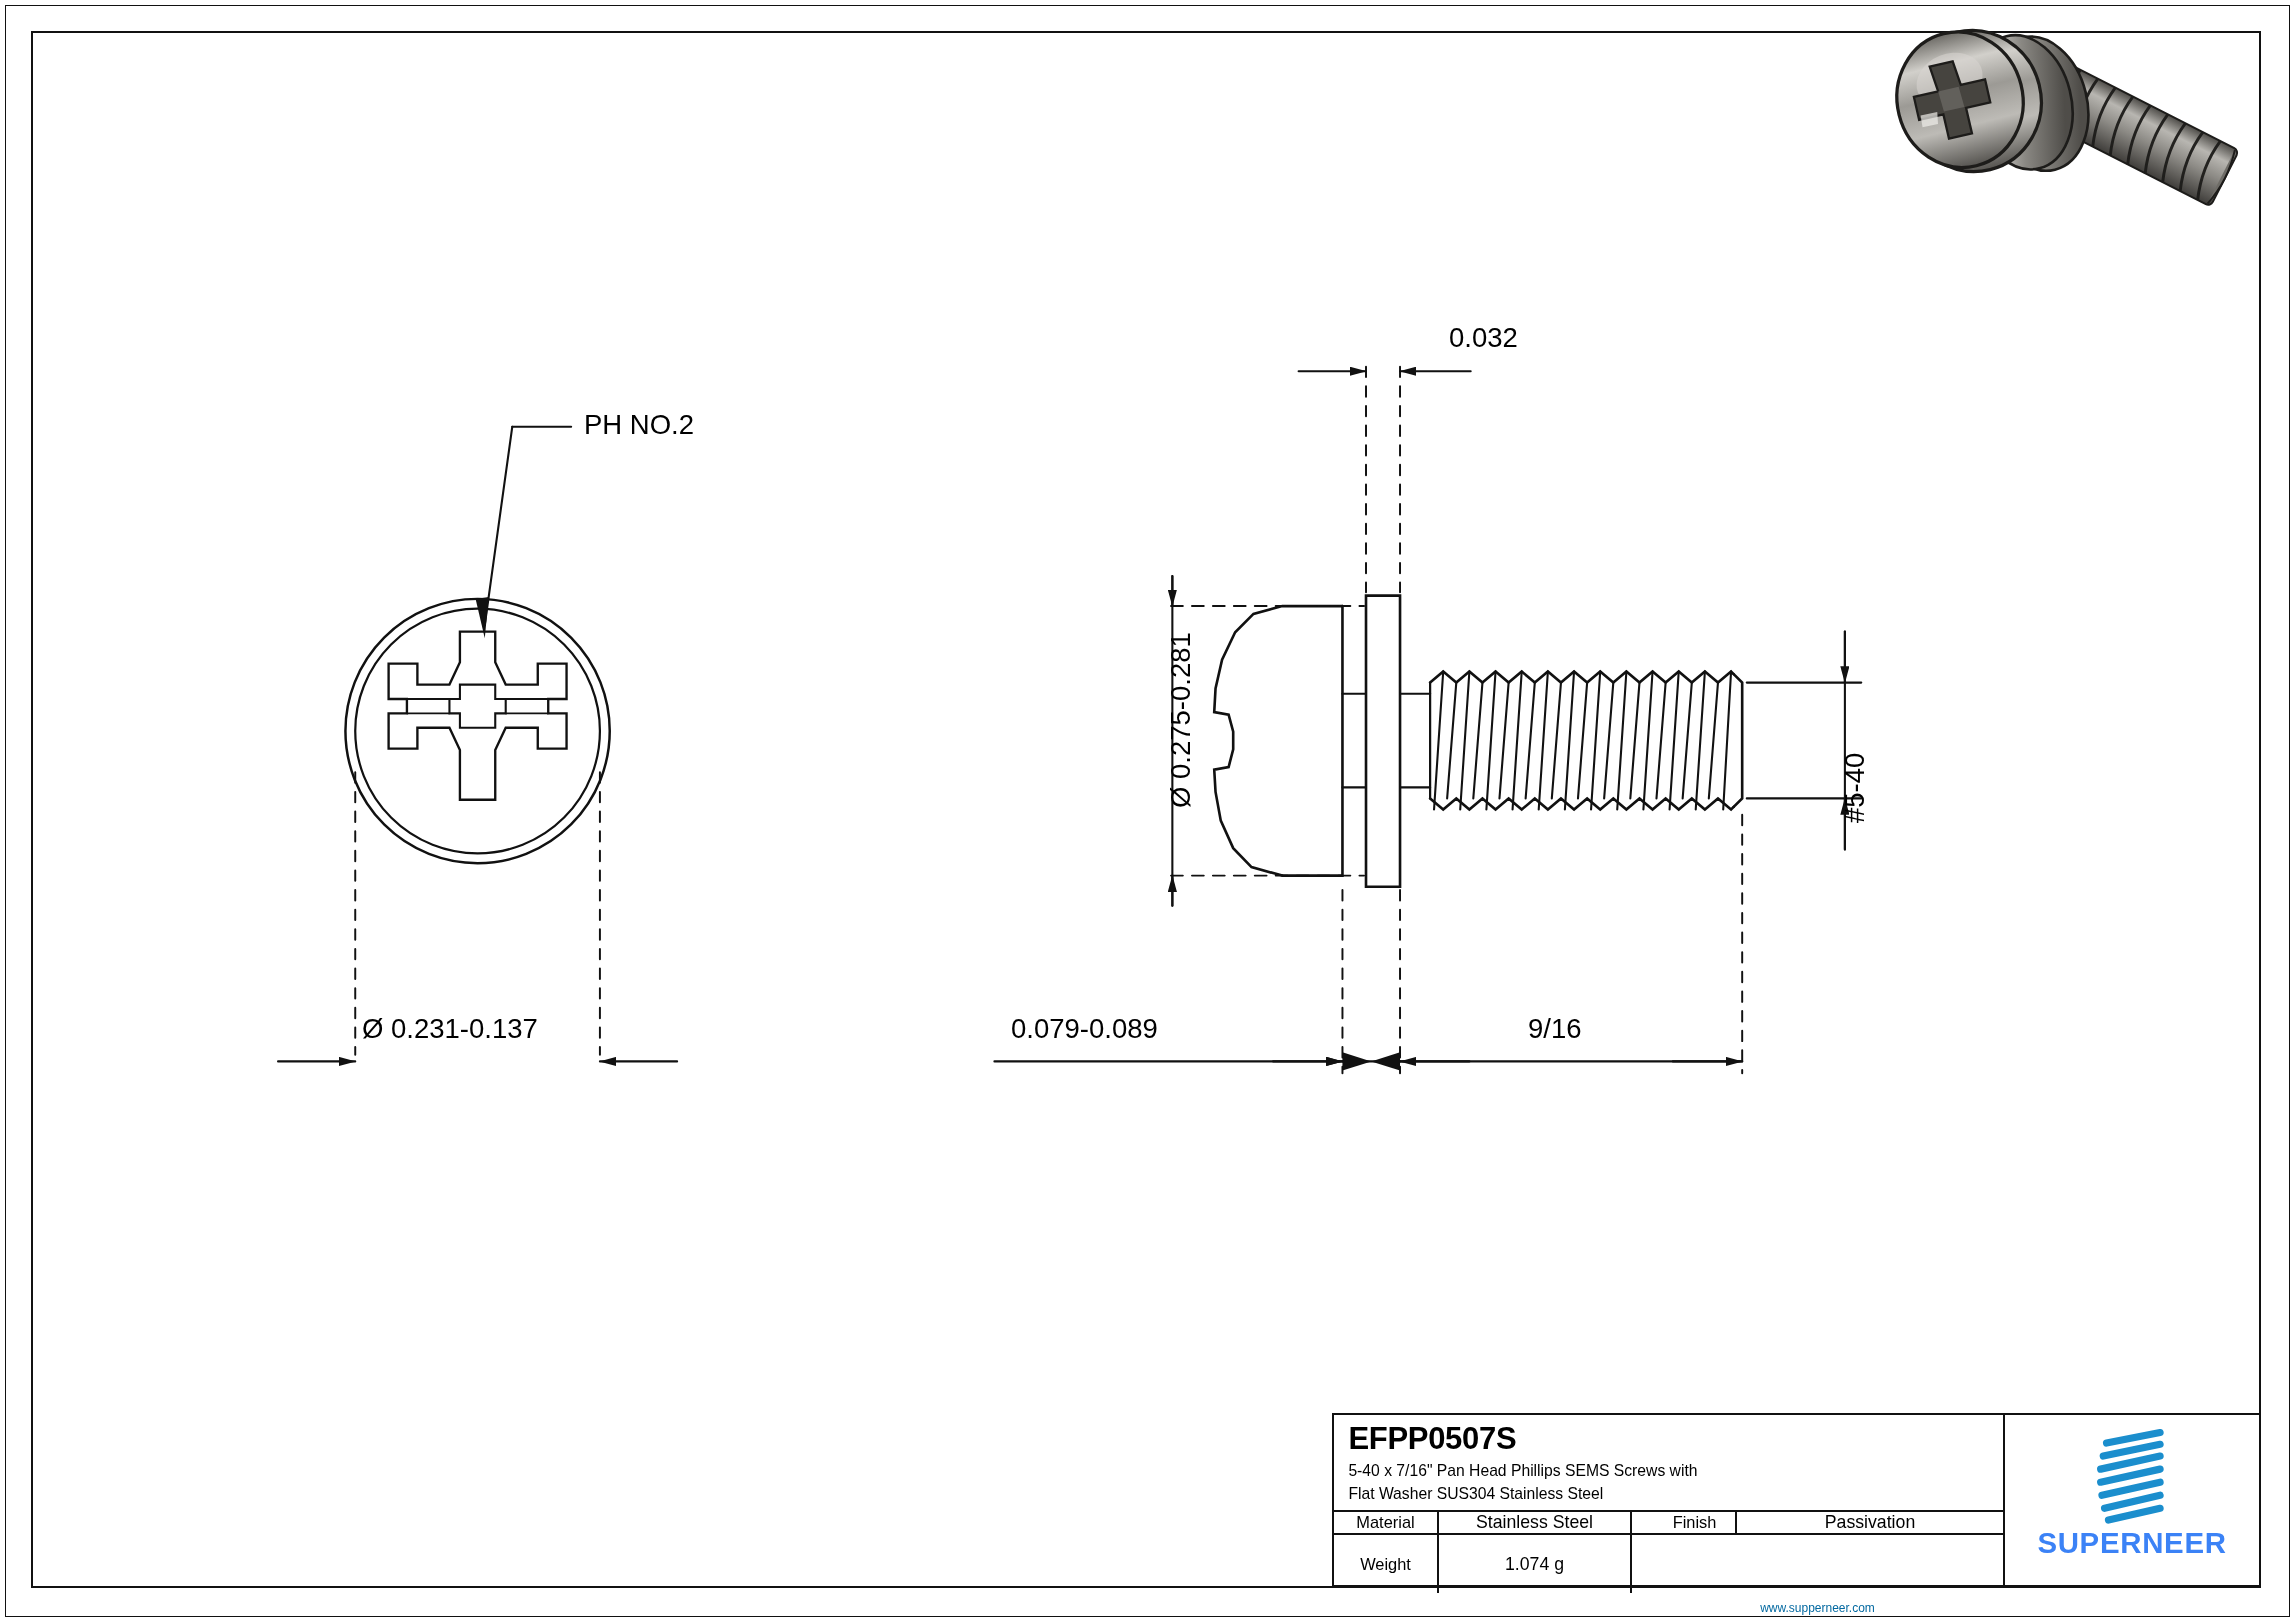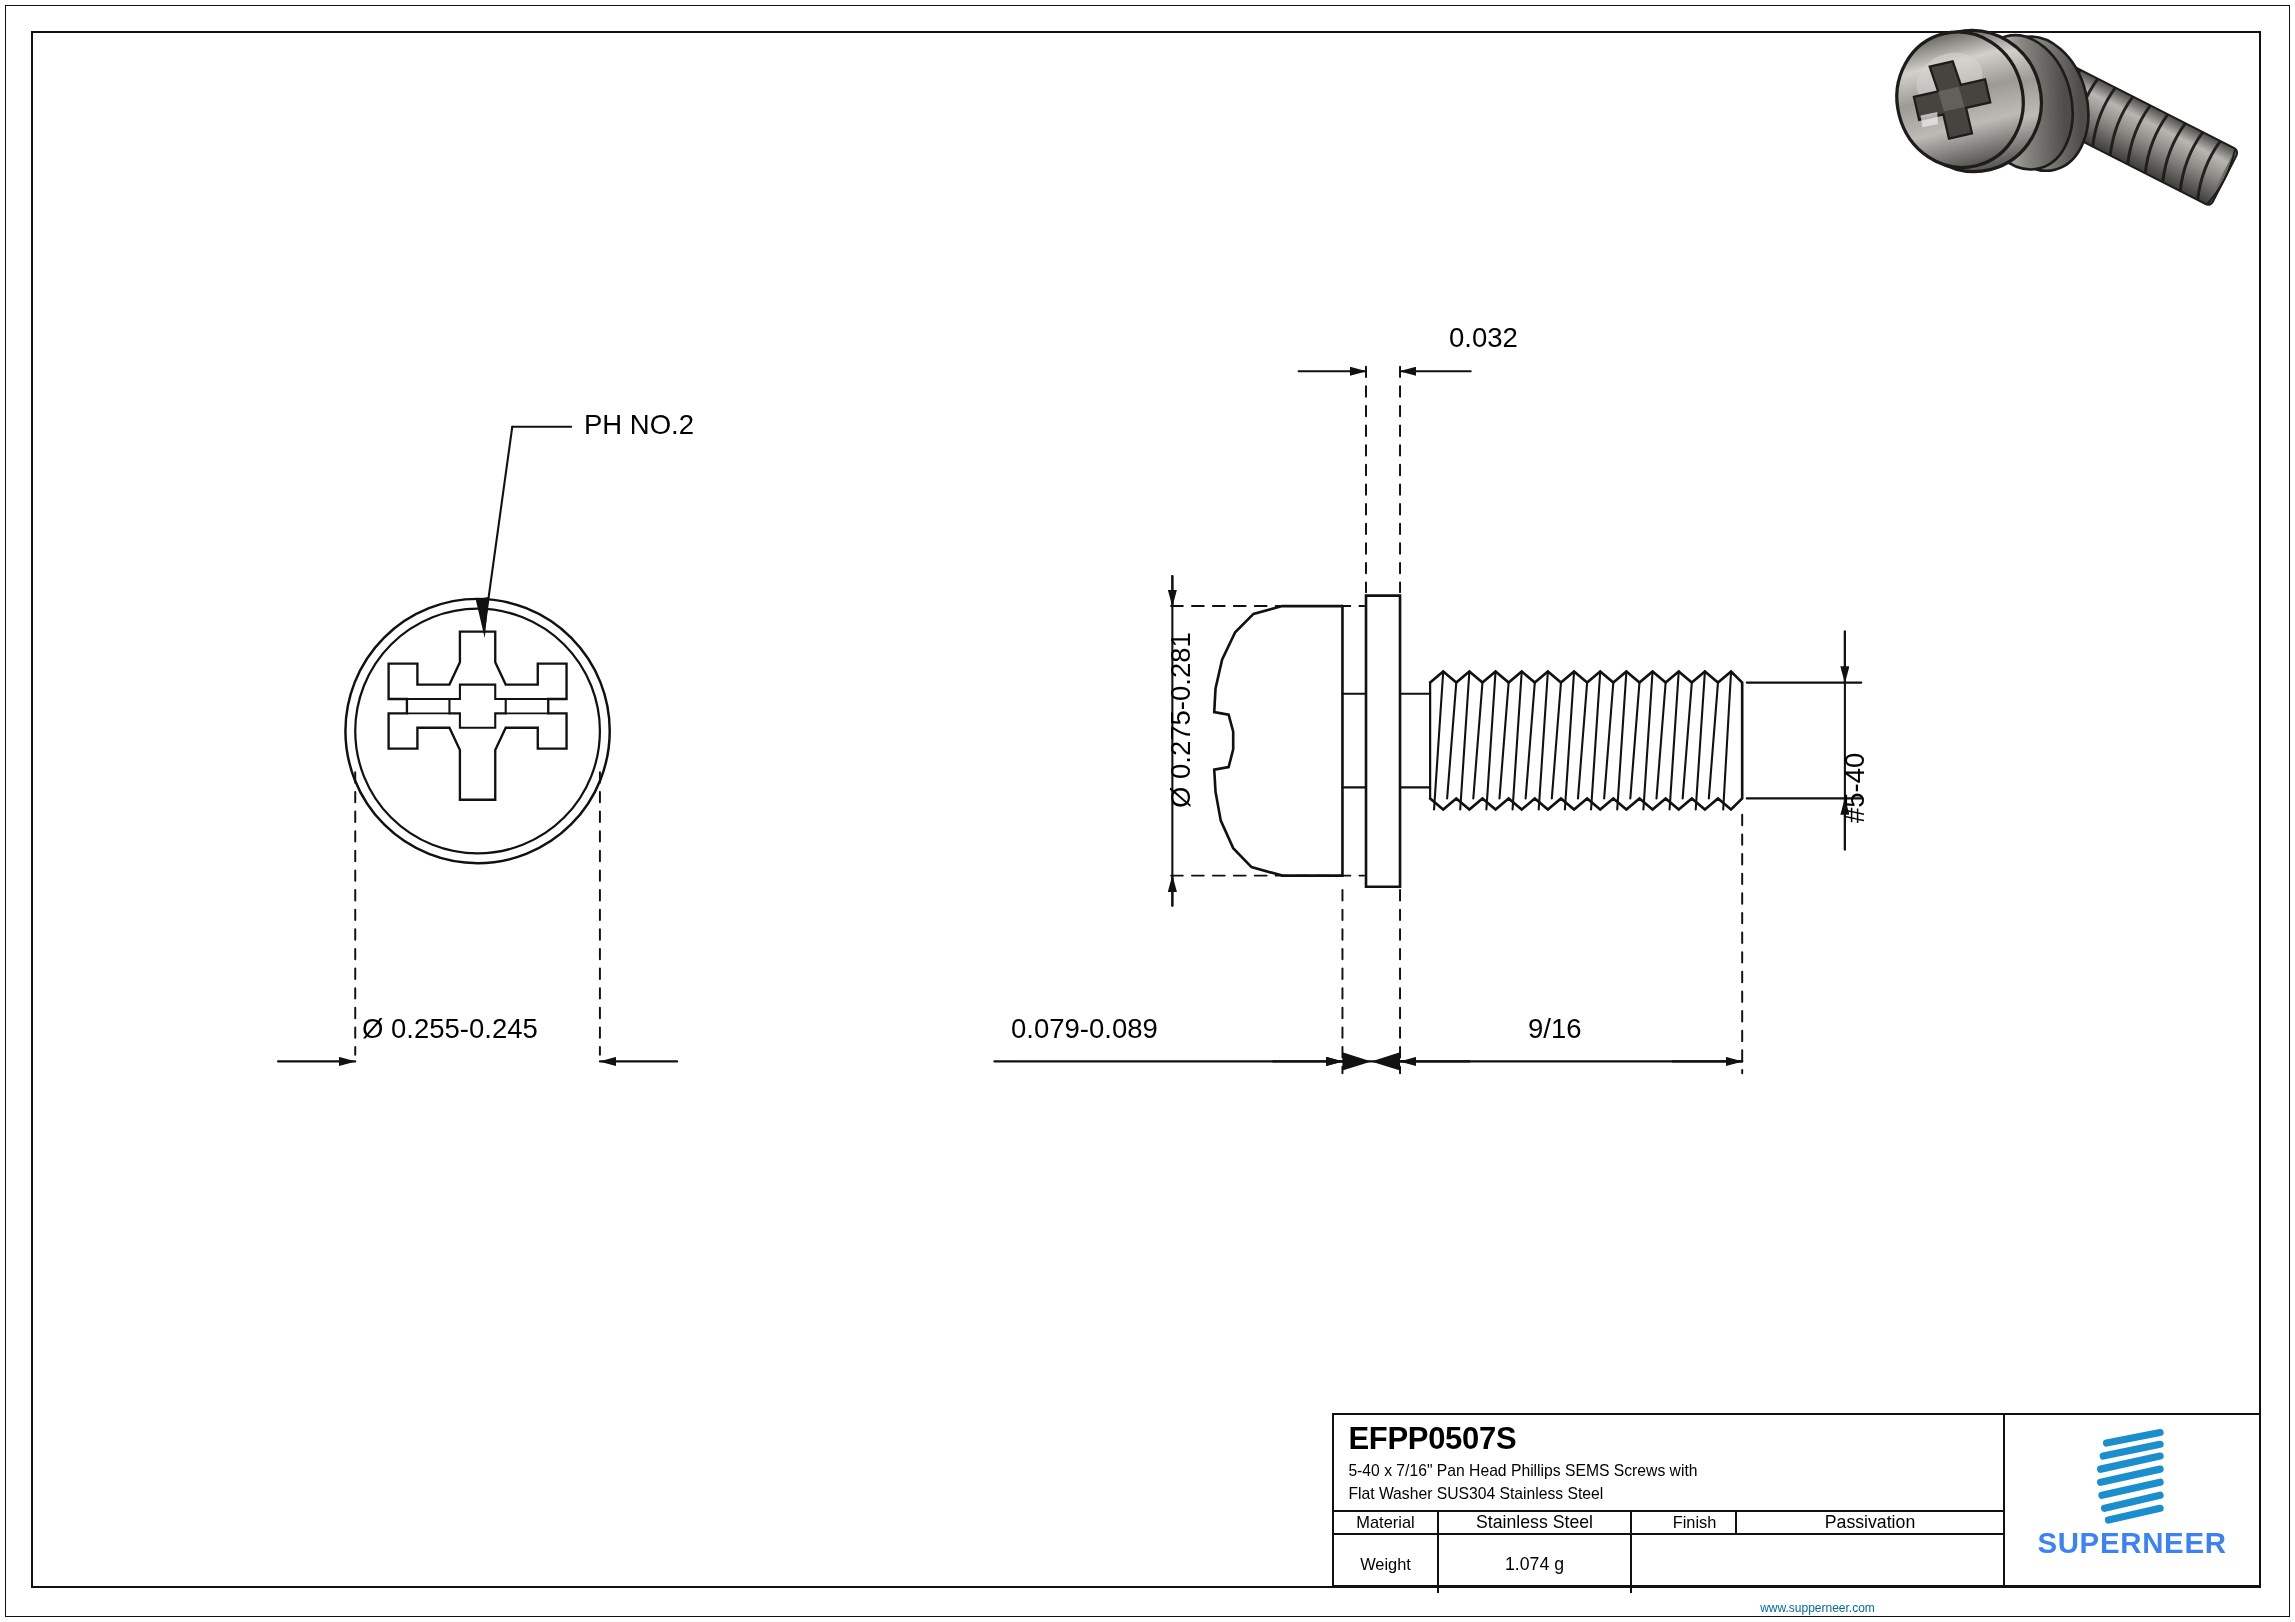--- a/index.html
+++ b/index.html
@@ -266,21 +266,21 @@
         <path d="M148,104 L180,106 L180,138 L148,136 Z"></path>
       </g>
       <g transform="rotate(-16 164 126)" fill="#efeeea" stroke="none" opacity="0.7">
         <path d="M112,132 L138,134 L134,152 L110,150 Z"></path>
       </g>
     </g>
   </svg>
 
   <div class="dlabel" style="left:584px;top:409px;font-size:27.5px;">PH NO.2</div>
 
-  <div class="dlabel" style="left:362px;top:1013px;font-size:27.5px;">Ø 0.255-0.245</div>
+  <div class="dlabel" style="left:362px;top:1013px;font-size:27.5px;">Ø 0.231-0.137</div>
 
   <div class="dlabel" style="left:1412px;top:322px;font-size:27.5px;margin-left:37px;">0.032</div>
 
   <div class="dlabel rot" style="left:1165px;top:808px;font-size:27.5px;">Ø 0.275-0.281</div>
 
   <div class="dlabel rot" style="left:1839px;top:823px;font-size:27.5px;">#5-40</div>
 
   <div class="dlabel" style="left:1011px;top:1013px;font-size:27.5px;">0.079-0.089</div>
 
   <div class="dlabel" style="left:1528px;top:1013px;font-size:27.5px;">9/16</div>

